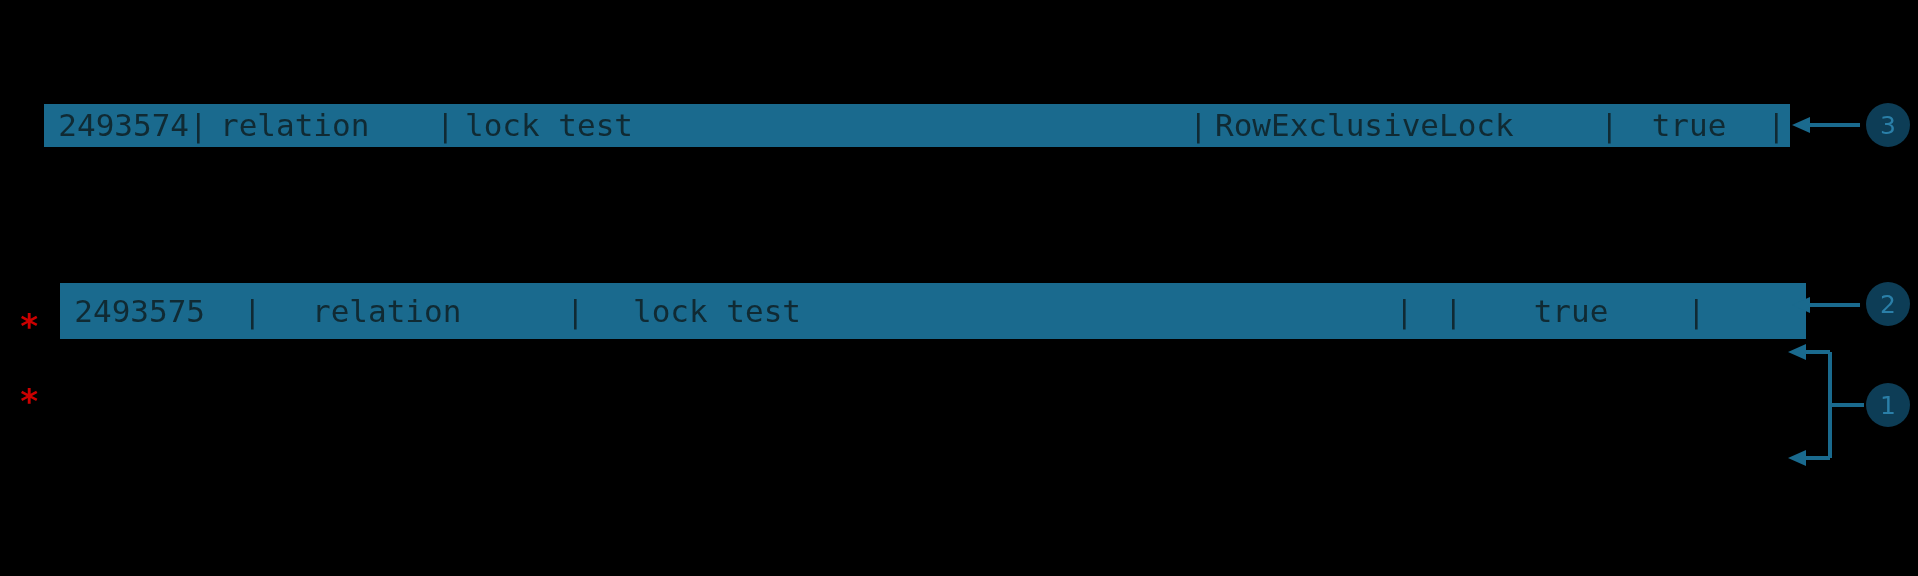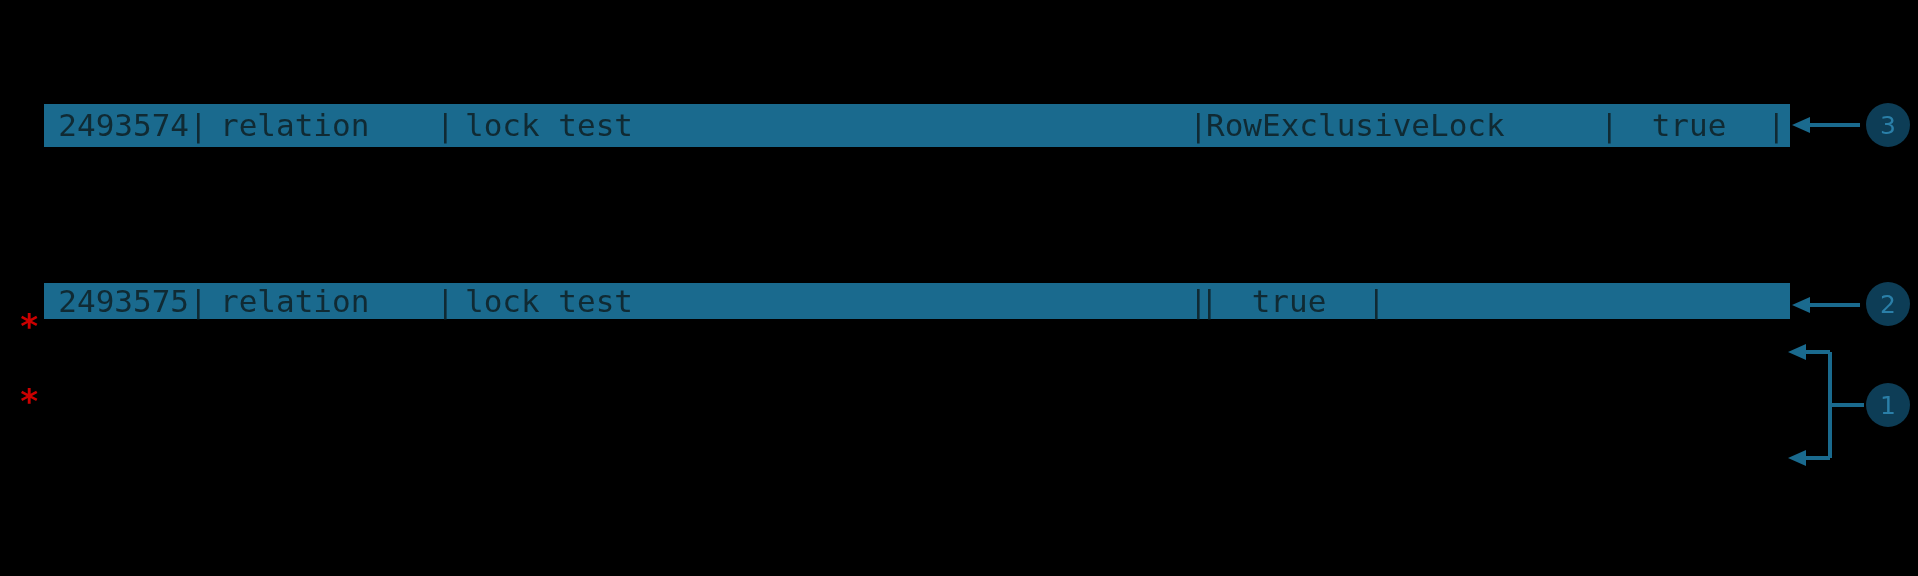--- a/index.html
+++ b/index.html
@@ -31,40 +31,41 @@
     letter-spacing: 0px;
     box-sizing: border-box;
   }
   #row-1 {
     left: 44px;
     top: 104px;
     width: 1746px;
     height: 43px;
   }
   #row-2 {
-    left: 44px;
+    left: 60px;
     top: 283px;
     width: 1746px;
-    height: 36px;
+    height: 56px;
+    gap: 38px;
   }
   .cell {
     display: inline-block;
     text-align: left;
     overflow: hidden;
   }
   .sep {
     display: inline-block;
     width: 11px;
     text-align: left;
     color: #102a33;
   }
   .c-pid      { width: 145px; text-align: right; padding-left: 10px; box-sizing: border-box; }
   .c-locktype { width: 236px; padding-left: 20px; box-sizing: border-box; }
   .c-relation { width: 742px; padding-left: 18px; box-sizing: border-box; }
-  .c-mode     { width: 400px; padding-left: 6px; box-sizing: border-box; }
+  .c-mode     { width: 400px; padding-left: 15px; box-sizing: border-box; }
   .c-granted  { width: 156px; padding-left: 0; box-sizing: border-box; text-align: center; }
 
   
   .asterisk {
     position: absolute;
     color: #cc0000;
     font-family: "DejaVu Sans Mono", "Liberation Mono", monospace;
     font-size: 34px;
     line-height: 1;
     font-weight: bold;

